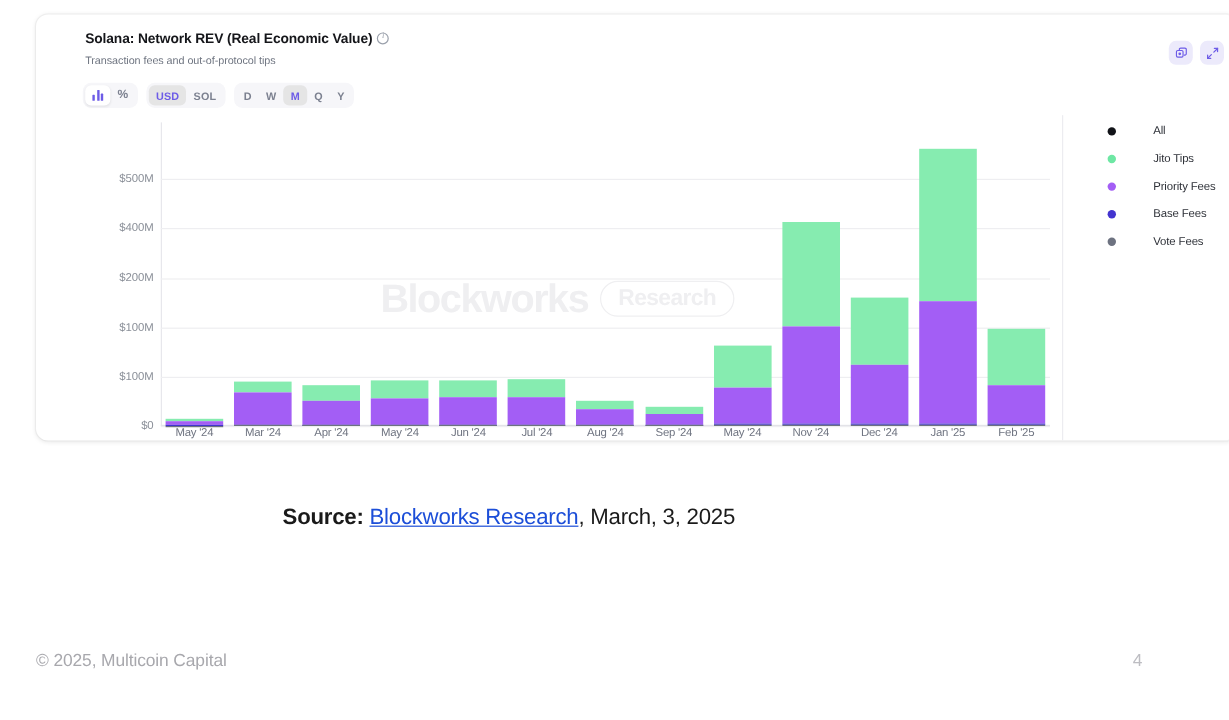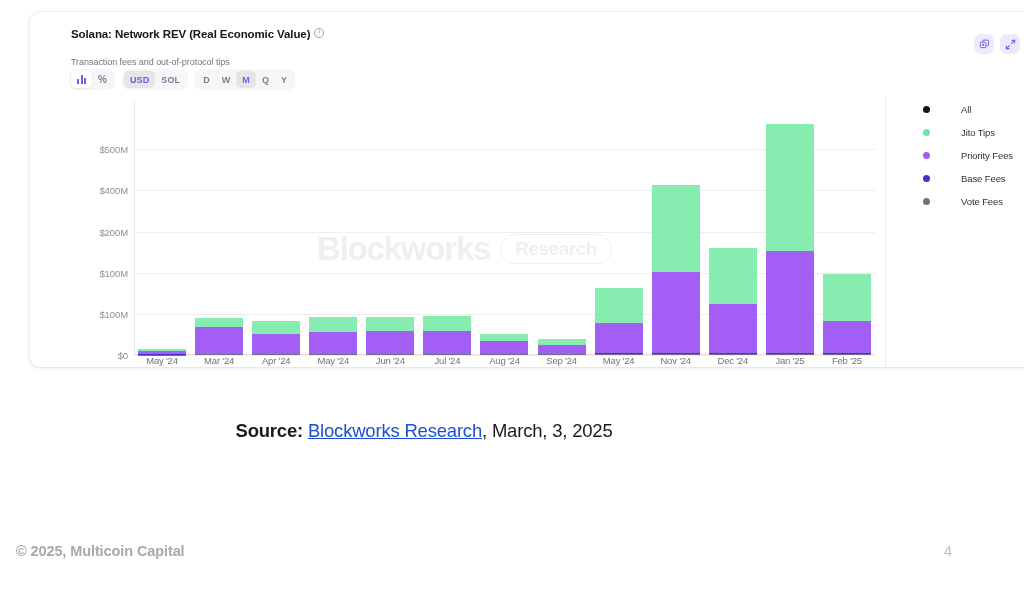--- a/index.html
+++ b/index.html
@@ -56,21 +56,21 @@
     content: "i";
     position: absolute;
     left: 0; right: 0; top: -2px;
     text-align: center;
     font-size: 7px;
     font-style: italic;
     color: #9aa0ab;
     font-family: "Liberation Serif", serif;
   }
   .card-subtitle {
-    margin-top: 15px;
+    margin-top: 3px;
     font-size: 9px;
     color: #6f7581;
     letter-spacing: -0.05px;
   }
 
   
   .toolbar {
     position: absolute;
     left: 39px; top: 57px;
     display: flex;
@@ -292,25 +292,24 @@
   }
   .source-line .lbl { font-weight: bold; }
   .source-line a {
     color: #1c4ed8;
     text-decoration: underline;
   }
 
   
   .footer-left {
     position: absolute;
-    left: 16px; top: 543px;
+    left: 30px; top: 543px;
     font-size: 14.5px;
     color: #a8a8ad;
     letter-spacing: -0.1px;
-    font-weight: bold;
   }
   .footer-right {
     position: absolute;
     right: 72px; top: 543px;
     font-size: 14.5px;
     color: #bdbdc2;
   }
 </style>
 </head>
 <body>

